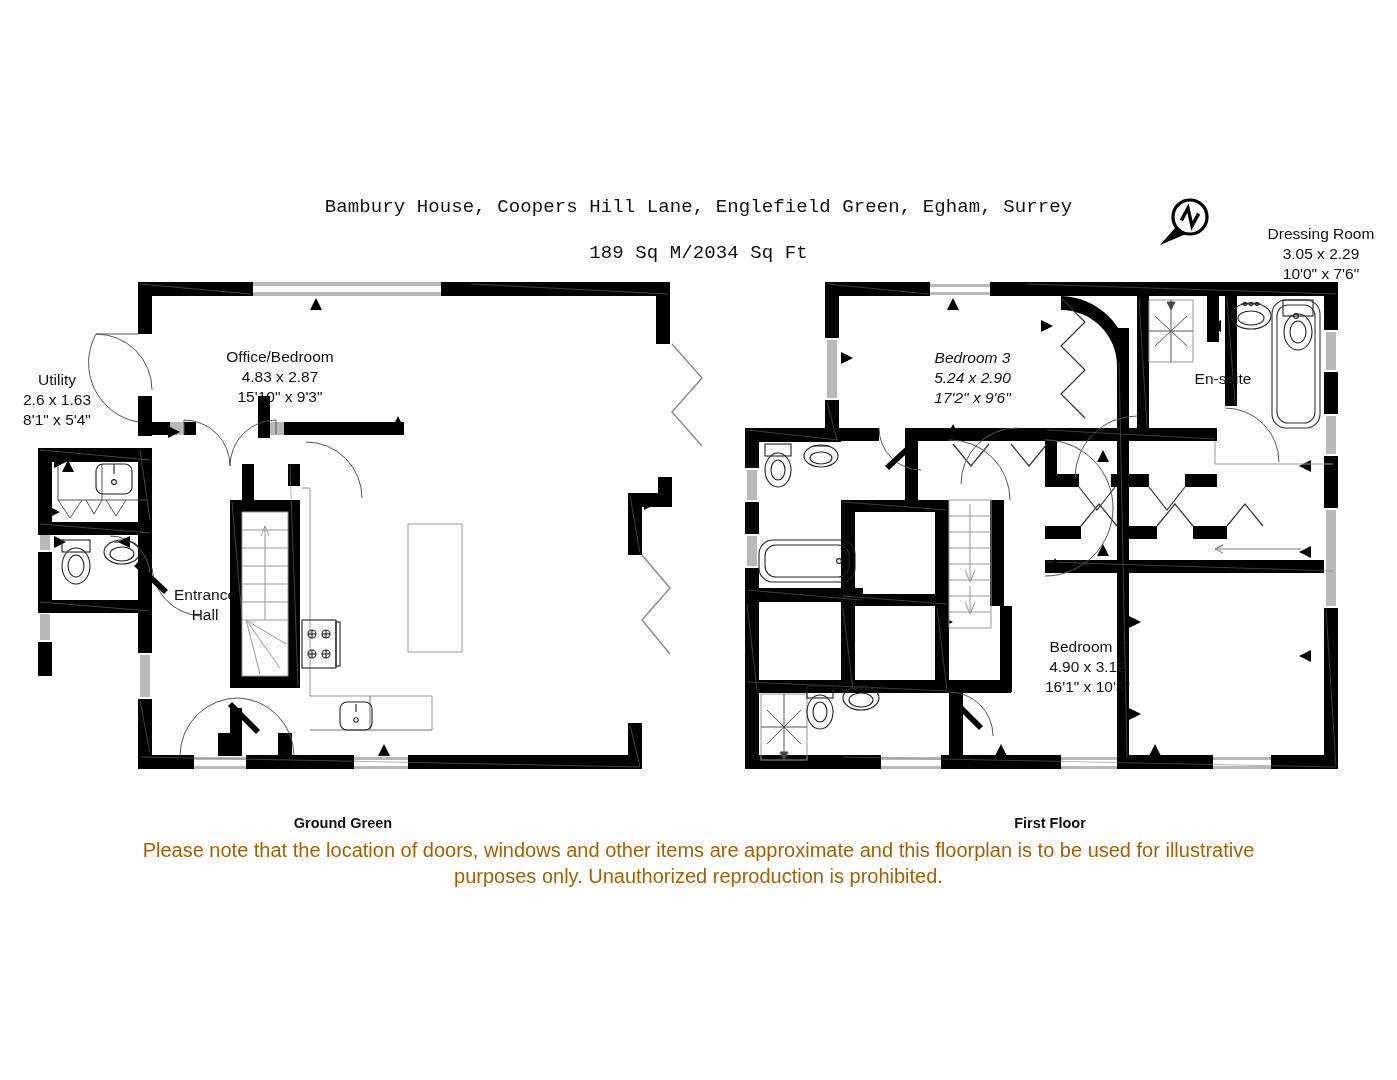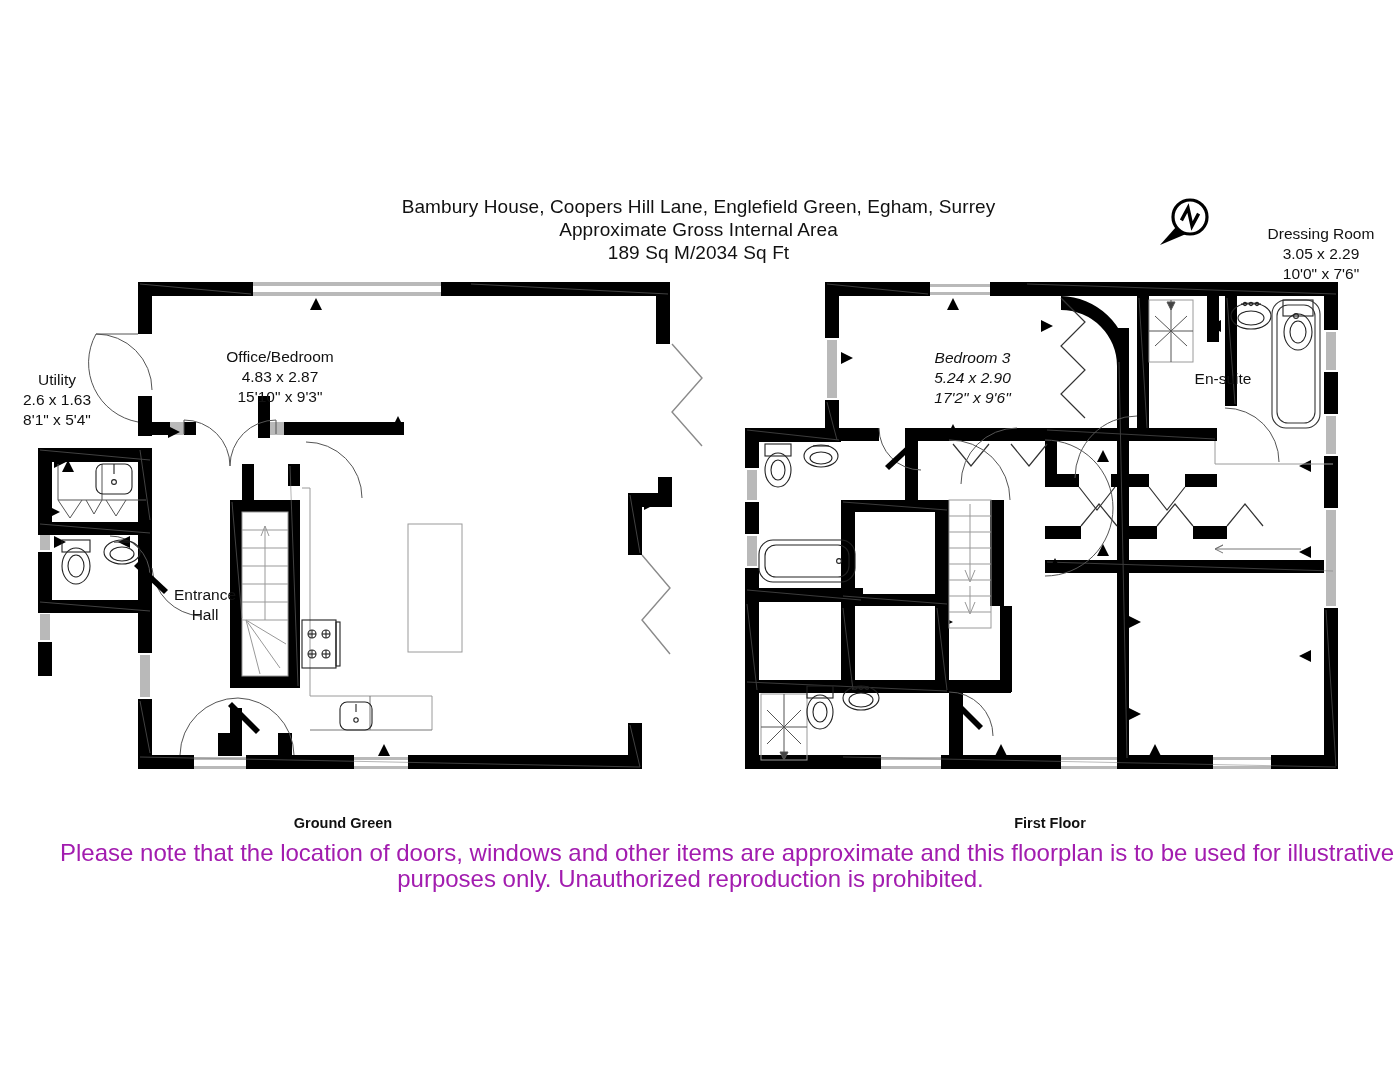--- a/index.html
+++ b/index.html
@@ -5,41 +5,40 @@
   html,body{margin:0;padding:0;background:#ffffff;}
   body{
     width:1397px;height:1080px;
     font-family:"Liberation Sans", sans-serif;
     color:#111111;
     overflow:hidden;
     position:relative;
   }
   #root{position:absolute;inset:0;}
   .tx{position:absolute;text-align:center;white-space:pre;line-height:1.18;}
-  .title{font-size:19px;letter-spacing:.1px;}
+  .title{font-size:19px;letter-spacing:.1px;font-family:Liberation Mono, monospace;}
   .roomlbl{font-size:15.5px;line-height:1.28;}
   .floorlbl{font-size:14.5px;font-weight:bold;}
-  .disc{font-size:24px;color:#a21caf;line-height:1.45;text-align:center;}
+  .disc{font-size:20px;color:#a16207;line-height:1.45;text-align:center;}
   svg{position:absolute;left:0;top:0;}
   .w{fill:#000000;}
   .thin2{fill:none;stroke:#777777;stroke-width:1;}
   .fix{fill:none;stroke:#222222;stroke-width:1.1;}
   .fixl{fill:none;stroke:#555555;stroke-width:1;}
   .swing{fill:none;stroke:#555555;stroke-width:1;}
   .zz{fill:none;stroke:#333333;stroke-width:1.2;}
   .stair{fill:none;stroke:#999999;stroke-width:1;}
   .arrow{fill:#000000;}
 </style>
 </head>
 <body>
 
 <div id="root">
 
   <div class="tx title" style="left:0;top:196px;width:1397px;">Bambury House, Coopers Hill Lane, Englefield Green, Egham, Surrey</div>
-  <div class="tx title" style="left:0;top:219px;width:1397px;">Approximate Gross Internal Area</div>
   <div class="tx title" style="left:0;top:242px;width:1397px;">189 Sq M/2034 Sq Ft</div>
 
   <svg width="70" height="60" style="left:1155px;top:190px;">
     <g transform="translate(35,27)">
       <path d="M -14,10 L -30,28 L -4,17 Z" fill="#000"></path>
       <circle cx="0" cy="0" r="17" fill="#fff" stroke="#000" stroke-width="3.2"></circle>
       <g transform="rotate(28)">
         <path d="M -6,7 L -6,-7 L 6,7 L 6,-7" fill="none" stroke="#000" stroke-width="3.4" stroke-linejoin="miter" stroke-linecap="butt"></path>
       </g>
     </g>
@@ -546,21 +545,24 @@
   <div class="tx roomlbl" style="left:885px;top:348px;width:175px;font-style:italic;">Bedroom 3
 5.24 x 2.90
 17'2" x 9'6"</div>
 
   <div class="tx roomlbl" style="left:1245px;top:224px;width:152px;">Dressing Room
 3.05 x 2.29
 10'0" x 7'6"</div>
 
   <div class="tx roomlbl" style="left:1163px;top:369px;width:120px;">En-suite</div>
 
+  <div class="tx roomlbl" style="left:1000px;top:637px;width:175px;">Bedroom 2
+4.90 x 3.12
+16'1" x 10'3"</div>
 
 
   <div class="tx floorlbl" style="left:228px;top:815px;width:230px;">Ground Green</div>
   <div class="tx floorlbl" style="left:935px;top:815px;width:230px;">First Floor</div>
 
   <div class="tx disc" style="left:60px;top:836px;width:1277px;">Please note that the location of doors, windows and other items are approximate and this floorplan is to be used for illustrative</div>
-  <div class="tx disc" style="left:52px;top:862px;width:1277px;">purposes only. Unauthorized reproduction is prohibited.</div>
+  <div class="tx disc" style="left:60px;top:862px;width:1277px;">purposes only. Unauthorized reproduction is prohibited.</div>
 
 </div>
 
 </body></html>

